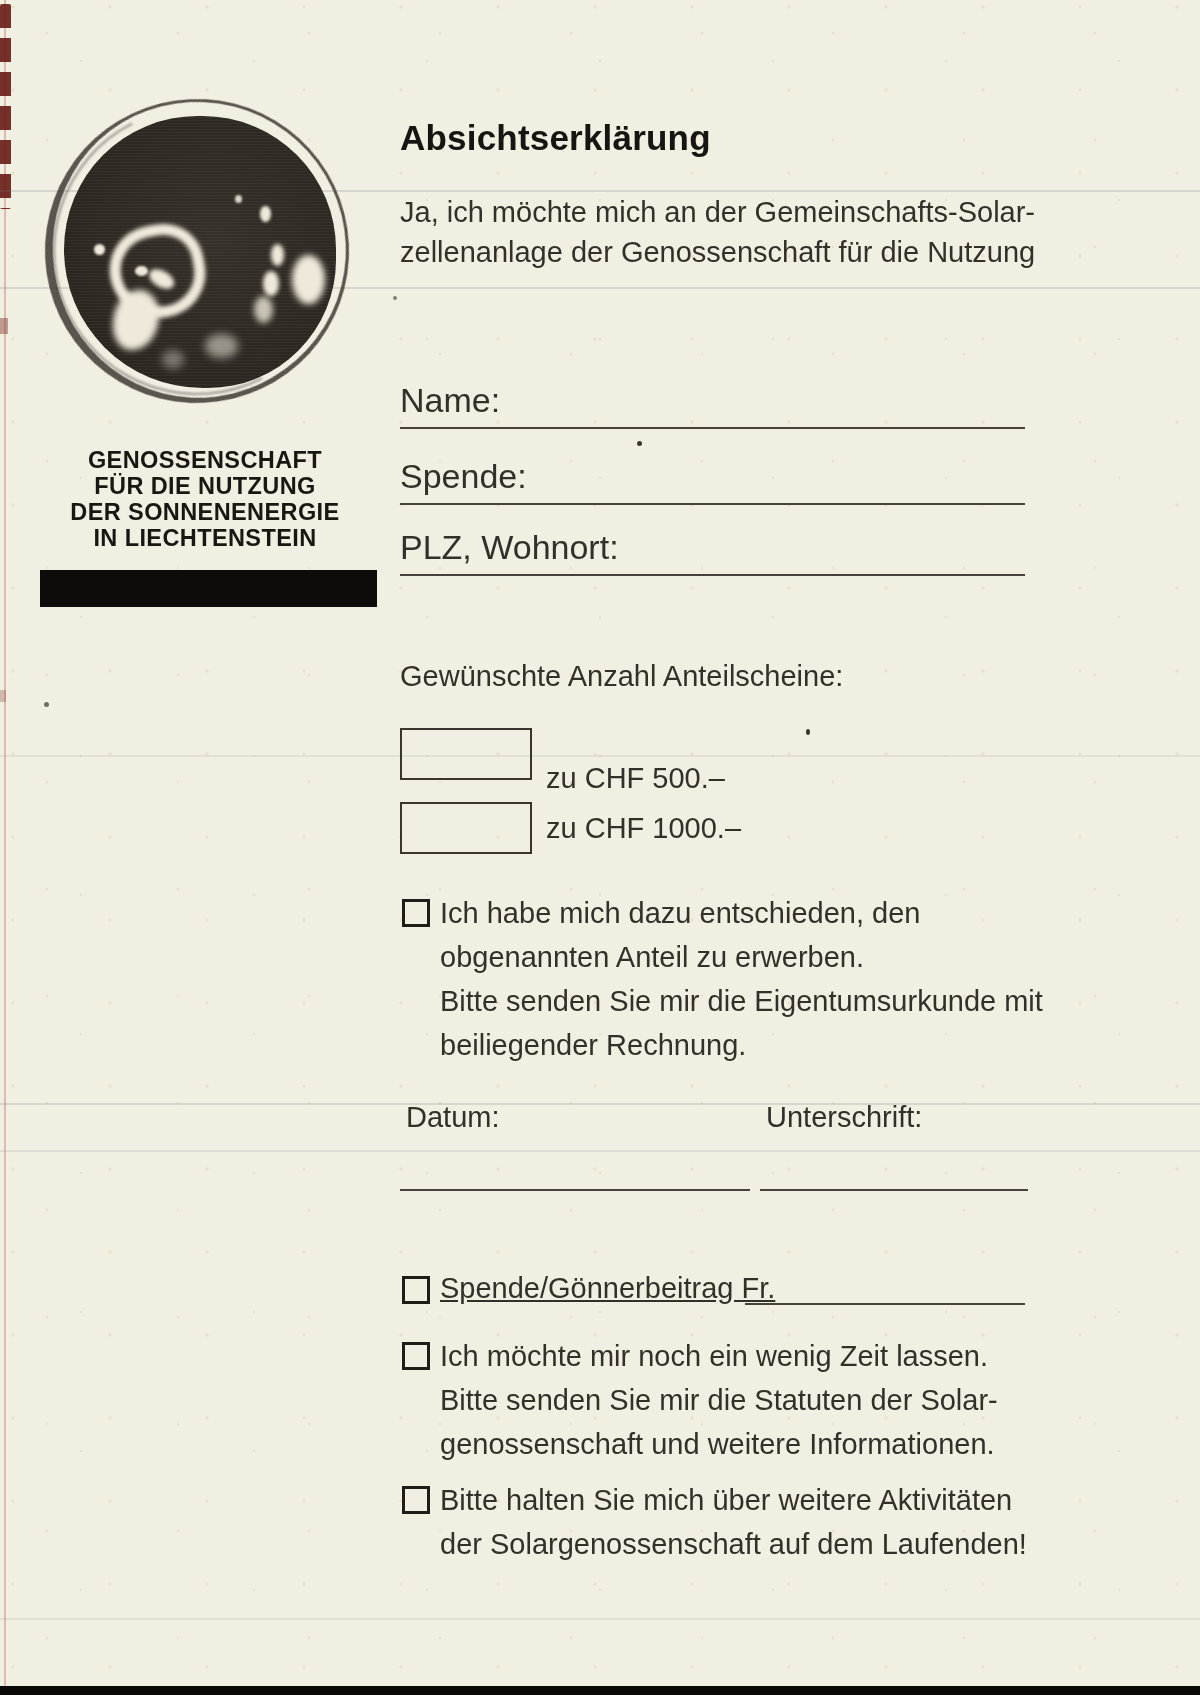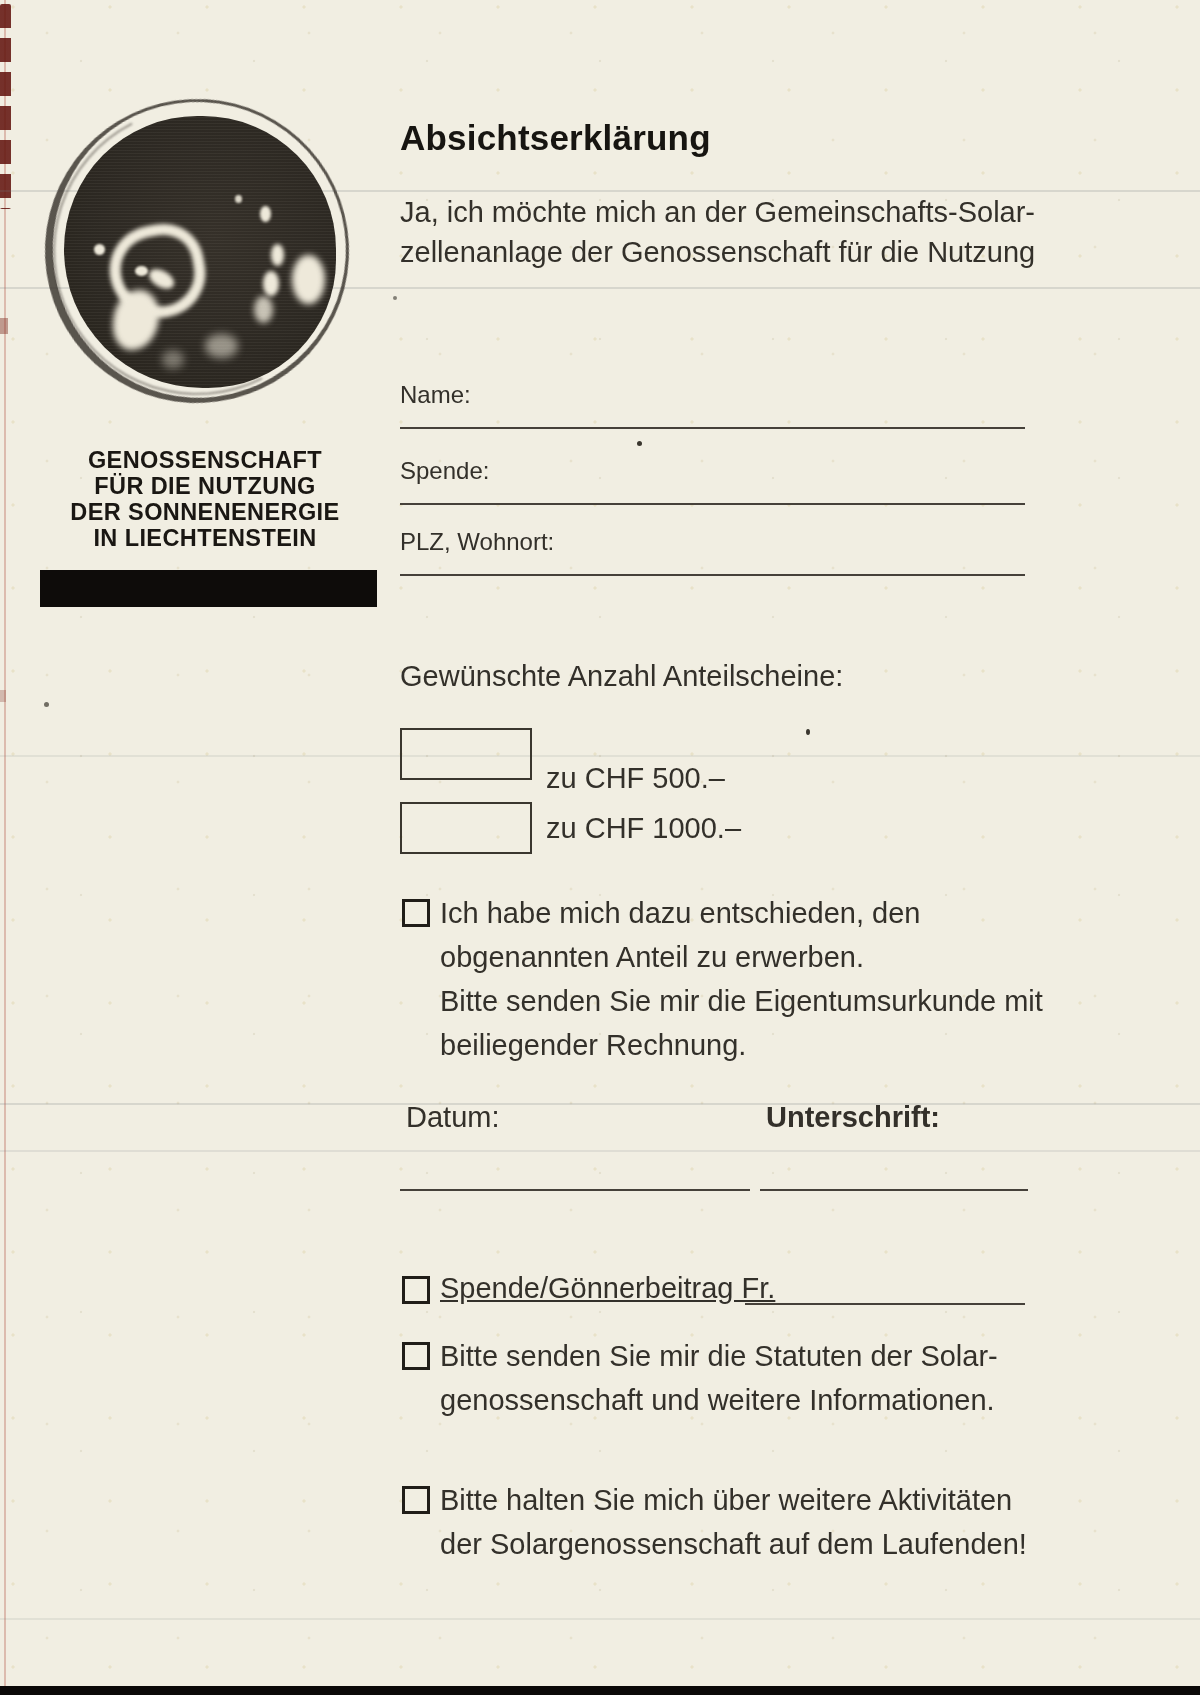--- a/index.html
+++ b/index.html
@@ -56,21 +56,21 @@
   .f-b2{left:36%;top:86%;width:8%;height:7%;filter:blur(4px);opacity:.4;}
   .f-t1{left:63%;top:29%;width:2.5%;height:3%;filter:blur(1px);opacity:.9;}
   
   .org{left:30px;top:447px;width:350px;text-align:center;
     font-weight:bold;font-size:23.5px;line-height:26px;letter-spacing:.4px;color:#1a1713;}
   .black-bar{left:40px;top:570px;width:337px;height:37px;background:#0e0c0a;}
   
   .title{left:400px;top:118px;font-size:35px;font-weight:bold;color:#171511;letter-spacing:.2px;}
   .intro{left:400px;top:192px;width:650px;font-size:29px;line-height:40px;color:#33302a;}
   .intro div{white-space:nowrap;}
-  .field{left:400px;width:625px;height:46px;border-bottom:2px solid #46413a;font-size:24px;color:#33302a;}
+  .field{left:400px;width:625px;height:46px;border-bottom:2px solid #46413a;font-size:34px;color:#33302a;}
   .f-name{top:381px;}
   .f-street{top:457px;}
   .f-city{top:528px;}
   .shares-heading{left:400px;top:660px;font-size:29px;color:#33302a;}
   .qty-box{left:400px;width:128px;height:48px;border:2px solid #3a362e;background:transparent;}
   .qb1{top:728px;}
   .qb2{top:802px;}
   .qty-label{left:546px;font-size:29px;color:#33302a;white-space:nowrap;}
   .ql1{top:762px;}
   .ql2{top:812px;}
@@ -81,21 +81,21 @@
   .cb-updates{left:402px;top:1486px;}
   .para{font-size:29px;line-height:44px;color:#33302a;}
   .para div{white-space:nowrap;}
   .p-purchase{left:440px;top:891px;width:610px;}
   .p-undecided{left:440px;top:1334px;width:610px;}
   .p-updates{left:440px;top:1478px;width:620px;}
   .donation-label{left:440px;top:1272px;font-size:29px;color:#33302a;white-space:nowrap;text-decoration:underline;}
   .donation-line{left:745px;top:1303px;width:280px;height:2px;background:#46413a;}
   .sig-label{top:1101px;font-size:29px;color:#33302a;margin-left:6px;}
   .sig-date{left:400px;}
-  .sig-sign{left:760px;font-weight:bold;}
+  .sig-sign{left:760px;}
   .sig-line{top:1189px;height:2px;background:#46413a;}
   .sl-date{left:400px;width:350px;}
   .sl-sign{left:760px;width:268px;}
 </style>
 </head>
 <body>
 
 <div class="page">
 
   <div class="abs edge-redline"></div>
@@ -179,20 +179,21 @@
   <div class="abs sig-label sig-sign">Unterschrift:</div>
   <div class="abs sig-line sl-date"></div>
   <div class="abs sig-line sl-sign"></div>
 
   <div class="abs checkbox cb-donation"></div>
   <div class="abs donation-label">Spende/Gönnerbeitrag Fr.</div>
   <div class="abs donation-line"></div>
 
   <div class="abs checkbox cb-undecided"></div>
   <div class="abs para p-undecided">
+    <div>Ich möchte mir noch ein wenig Zeit lassen.</div>
     <div>Bitte senden Sie mir die Statuten der Solar-</div>
     <div>genossenschaft und weitere Informationen.</div>
   </div>
 
   <div class="abs checkbox cb-updates"></div>
   <div class="abs para p-updates">
     <div>Bitte halten Sie mich über weitere Aktivitäten</div>
     <div>der Solargenossenschaft auf dem Laufenden!</div>
   </div>
 

